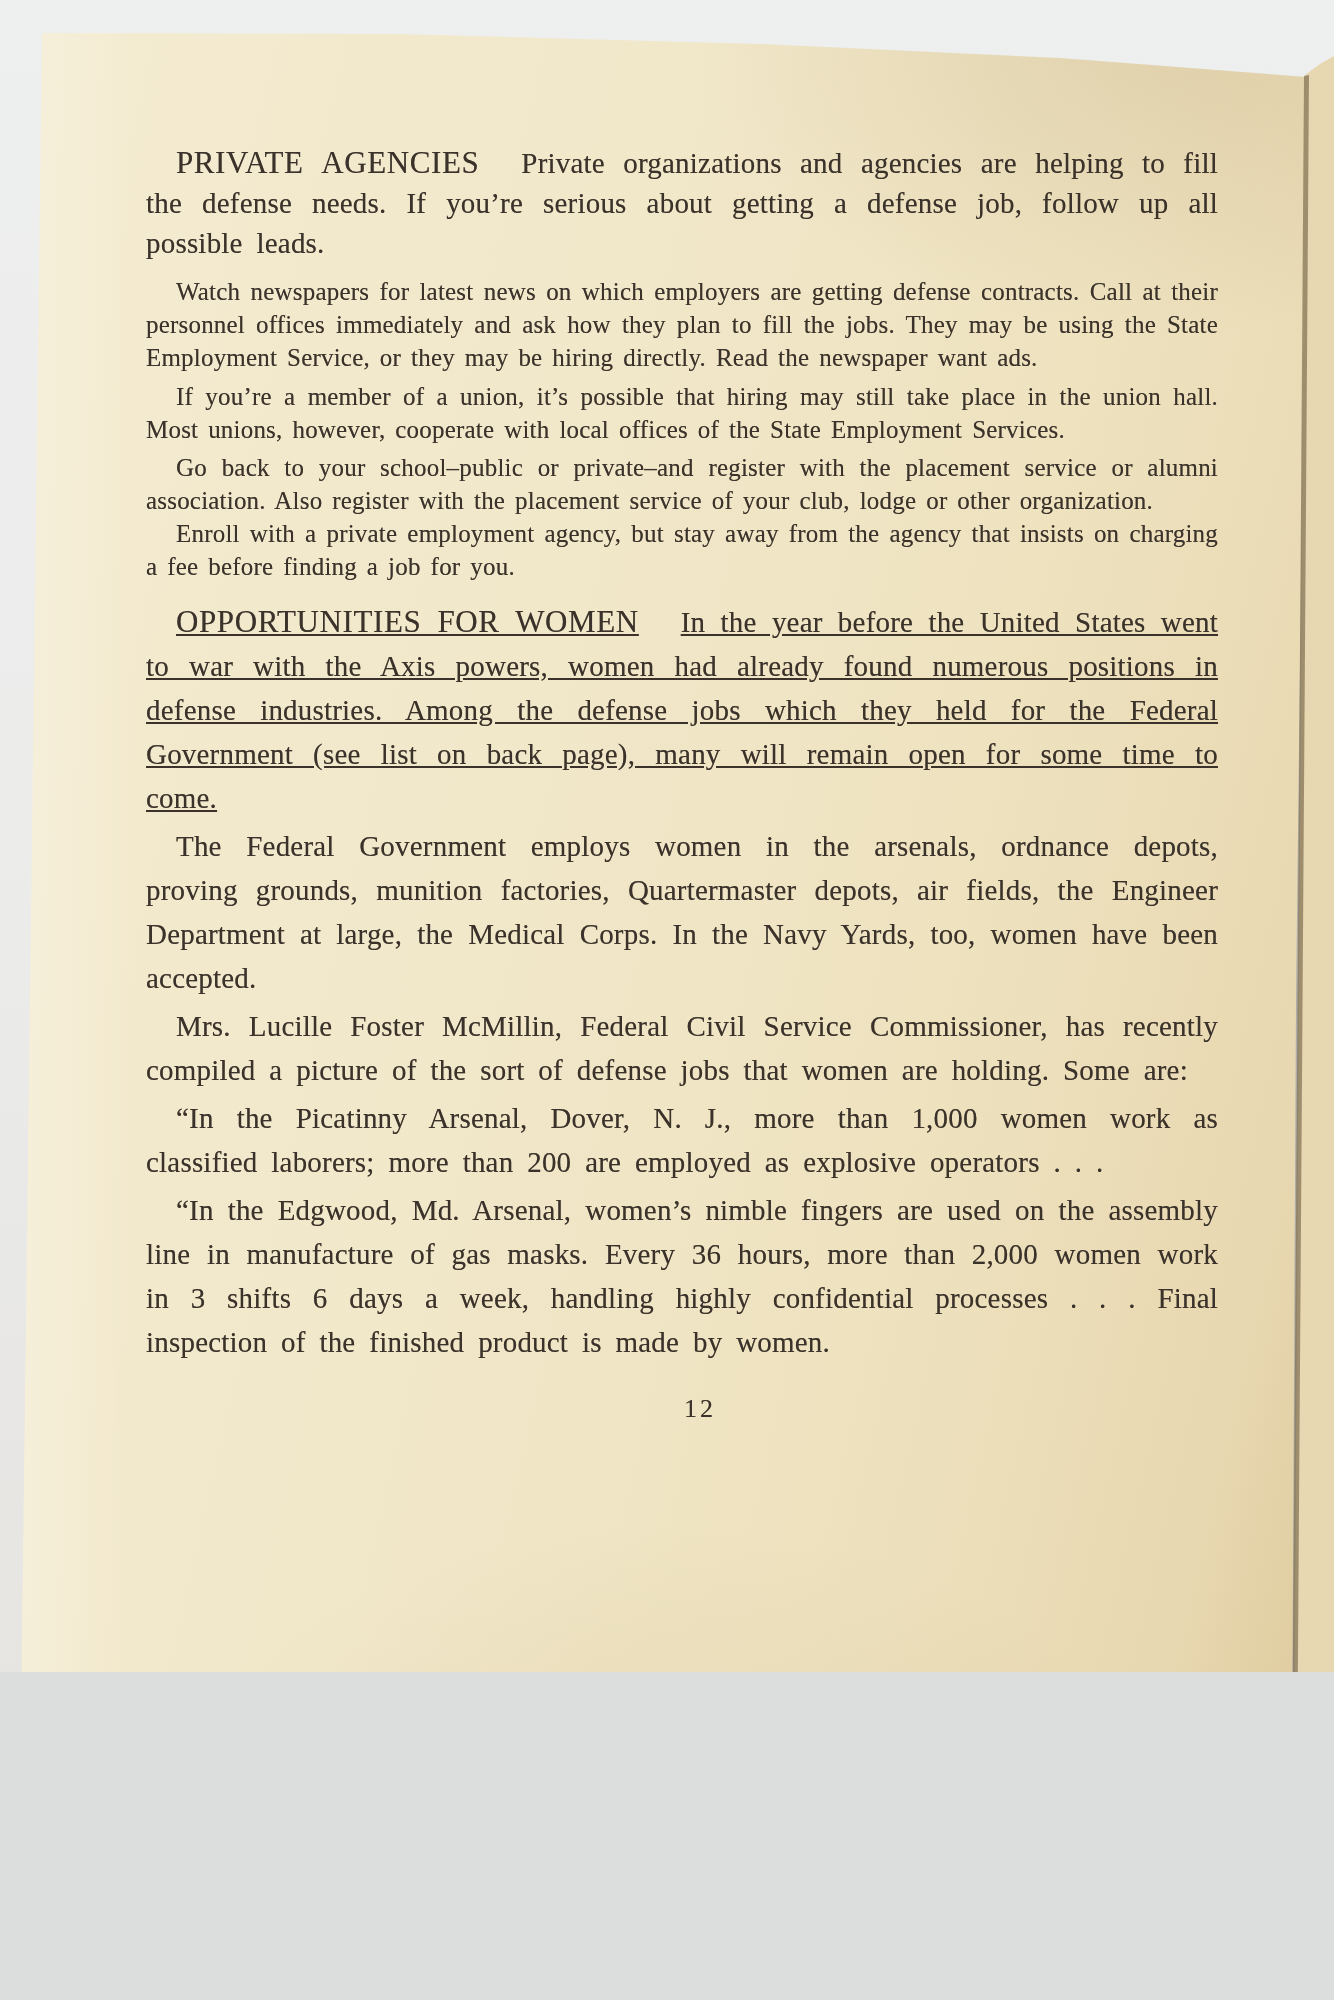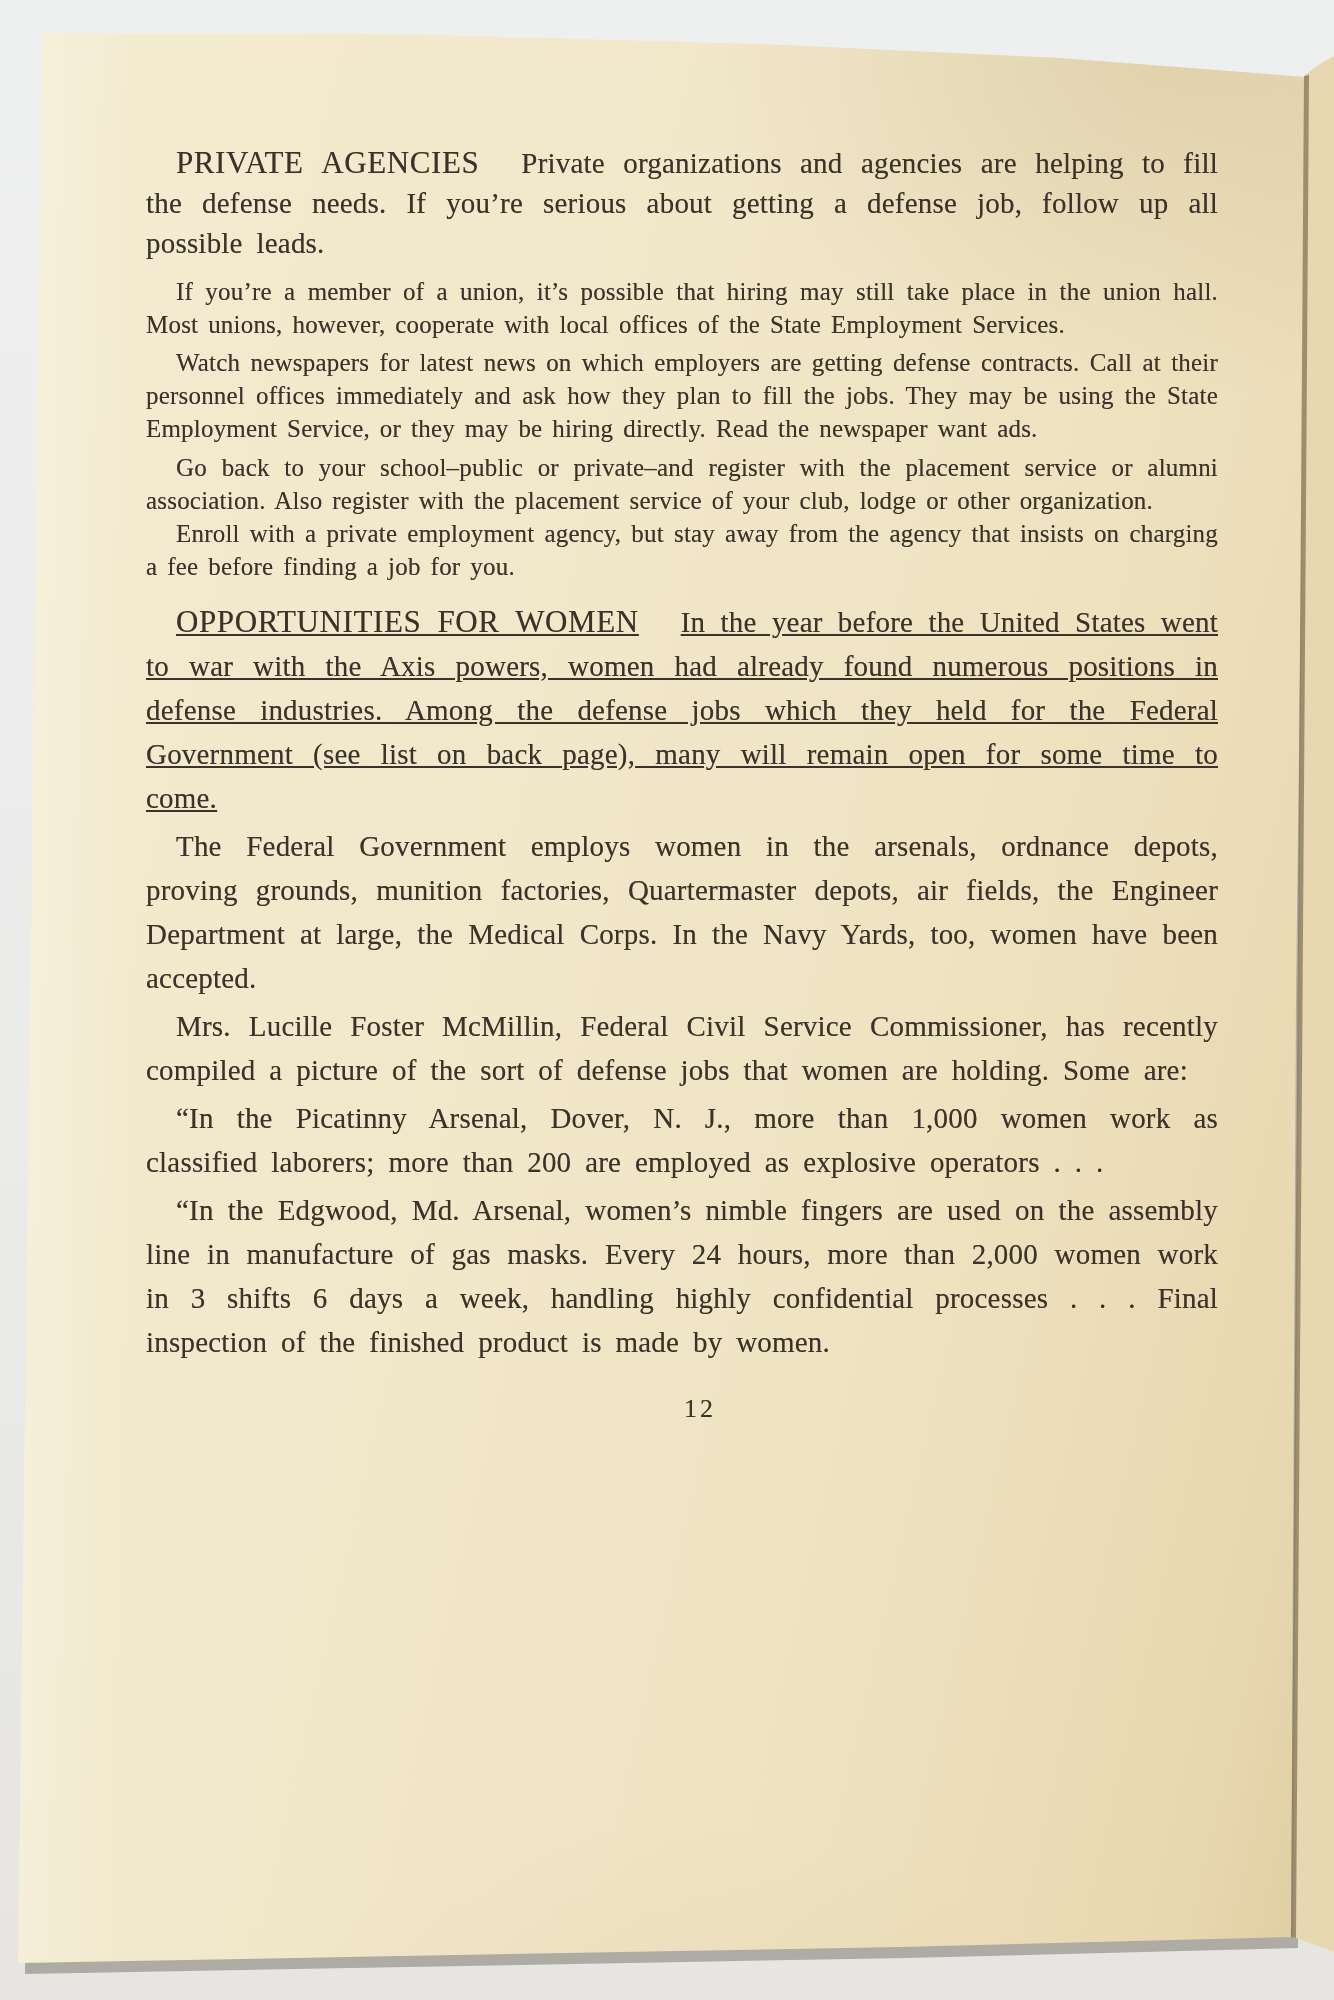--- a/index.html
+++ b/index.html
@@ -1,17 +1,17 @@
 <!DOCTYPE html>
 <html><head>
 <meta charset="utf-8">
 <style>
   html,body{margin:0;padding:0;background:#dcdddd;}
   .scene{
-    position:relative;width:1334px;height:2000px;overflow:hidden;
+    position:relative;width:1334px;height:1672px;overflow:hidden;
     background:linear-gradient(180deg,#eeefef 0%,#ebebea 55%,#e6e5e2 100%);
     font-family:"Liberation Serif","DejaVu Serif",serif;
   }
   
   .page-shadow{
     position:absolute;inset:0;
     clip-path:polygon(42px 33px,400px 34px,760px 44px,1060px 58px,1307px 77px,1296px 1000px,1291px 1937px,900px 1947px,400px 1956px,18px 1963px);
     background:rgba(70,62,48,0.35);
     transform:translate(7px,11px);
     filter:blur(9px);
@@ -66,27 +66,27 @@
 <div class="scene">
   <div class="page-shadow"></div>
   <div class="next-page-edge"></div>
   <div class="page"></div>
   <div class="gutter-line"></div>
 
   <div class="text-col">
 
     <p class="lead1 indent"><span class="runin">PRIVATE AGENCIES</span><span class="hgap"></span><span>Private organizations and agencies are helping to fill the defense needs. If you’re serious about getting a defense job, follow up all possible leads.</span></p>
 
+    <p class="small indent mb6">Watch newspapers for latest news on which employers are getting defense contracts. Call at their personnel offices immediately and ask how they plan to fill the jobs. They may be using the State Employment Service, or they may be hiring directly. Read the newspaper want ads.</p>
     <p class="small indent mb5">If you’re a member of a union, it’s possible that hiring may still take place in the union hall. Most unions, however, cooperate with local offices of the State Employment Services.</p>
-    <p class="small indent mb6">Watch newspapers for latest news on which employers are getting defense contracts. Call at their personnel offices immediately and ask how they plan to fill the jobs. They may be using the State Employment Service, or they may be hiring directly. Read the newspaper want ads.</p>
     <p class="small indent">Go back to your school–public or private–and register with the placement service or alumni association. Also register with the placement service of your club, lodge or other organization.</p>
     <p class="small indent mb3">Enroll with a private employment agency, but stay away from the agency that insists on charging a fee before finding a job for you.</p>
 
     <p class="large indent sec2-lead mb4"><span class="runin">OPPORTUNITIES FOR WOMEN</span><span class="hgap"></span><span>In the year before the United States went to war with the Axis powers, women had already found numerous positions in defense industries. Among the defense jobs which they held for the Federal Government (see list on back page), many will remain open for some time to come.</span></p>
 
     <p class="large indent mb4">The Federal Government employs women in the arsenals, ordnance depots, proving grounds, munition factories, Quartermaster depots, air fields, the Engineer Department at large, the Medical Corps. In the Navy Yards, too, women have been accepted.</p>
     <p class="large indent mb4">Mrs. Lucille Foster McMillin, Federal Civil Service Commissioner, has recently compiled a picture of the sort of defense jobs that women are holding. Some are:</p>
     <p class="large indent mb4">“In the Picatinny Arsenal, Dover, N. J., more than 1,000 women work as classified laborers; more than 200 are employed as explosive operators . . .</p>
-    <p class="large indent mb4">“In the Edgwood, Md. Arsenal, women’s nimble fingers are used on the assembly line in manufacture of gas masks. Every 24 hours, more than 2,000 women work in 3 shifts 6 days a week, handling highly confidential processes . . . Final inspection of the finished product is made by women.</p>
+    <p class="large indent mb4">“In the Edgwood, Md. Arsenal, women’s nimble fingers are used on the assembly line in manufacture of gas masks. Every 36 hours, more than 2,000 women work in 3 shifts 6 days a week, handling highly confidential processes . . . Final inspection of the finished product is made by women.</p>
 
     <div class="folio">12</div>
   </div>
 </div>
 
 </body></html>

